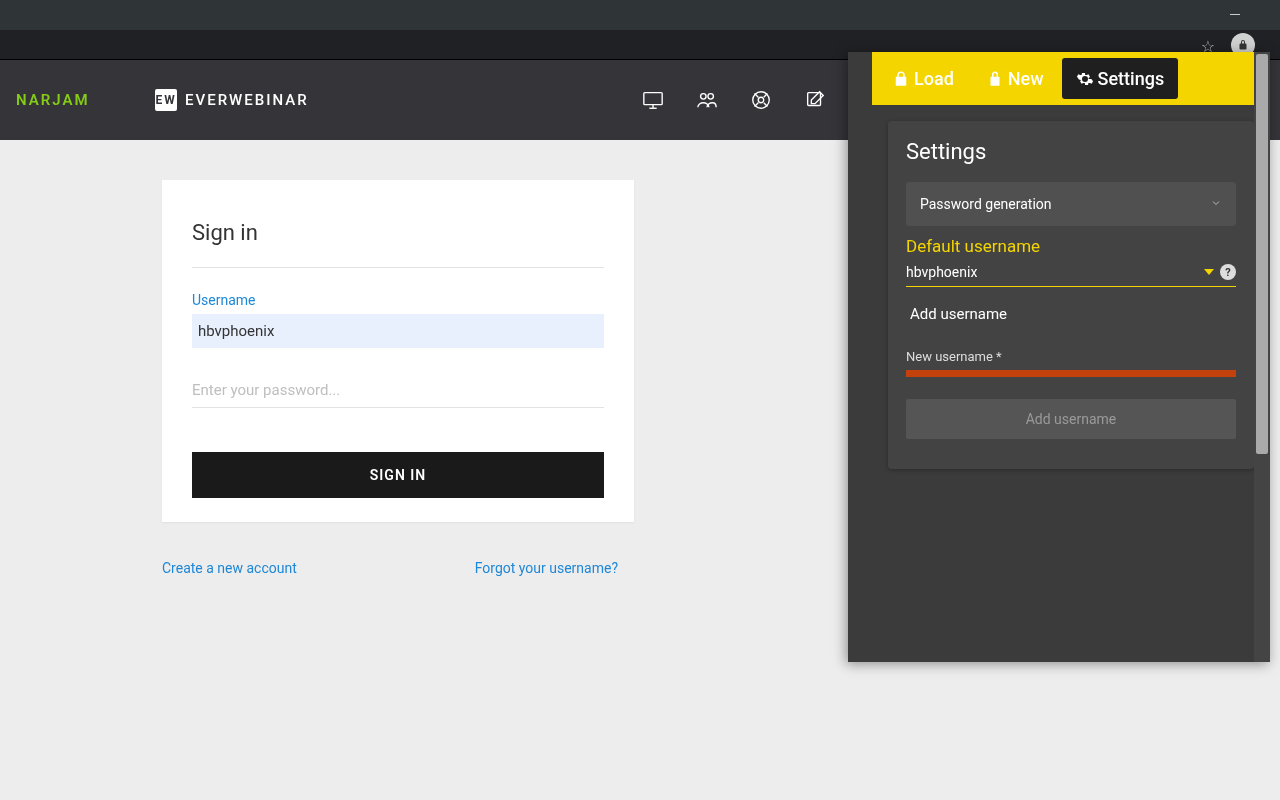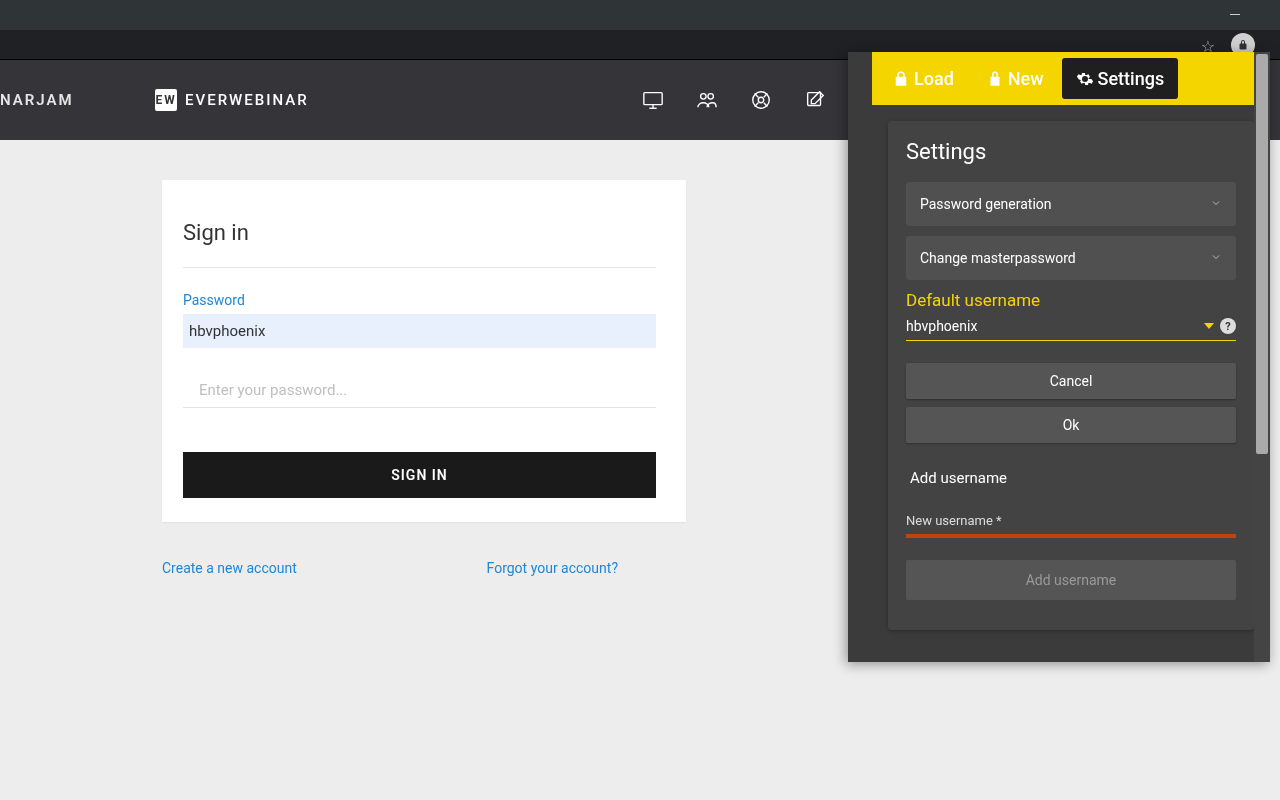--- a/index.html
+++ b/index.html
@@ -8,36 +8,36 @@
   
   .os-titlebar { height: 30px; background: #2f3437; width: 100%; position: relative; }
   .os-min { position: absolute; right: 40px; top: 14px; width: 10px; height: 1px; background: #ccc; }
   .browser-bar { height: 30px; background: #202124; border-bottom: 1px solid #000; position: relative; }
   .star-icon { position: absolute; right: 65px; top: 7px; color: #bbb; font-size: 16px; }
   .lock-circle { position: absolute; right: 25px; top: 3px; width: 24px; height: 24px; border-radius: 50%; background: #d0d0d0; display:flex;align-items:center;justify-content:center; font-size:12px; color:#333;}
   .lock-circle svg { width:12px; height:12px; fill:#333; }
 
   
   .site-header { height: 80px; background: #353439; display: flex; align-items: center; padding: 0 20px; position: relative; }
-  .brand-left { color: #e5e5e5; font-weight: 600; letter-spacing: 2px; font-size: 15px; position:absolute; left:0; top:50%; transform:translateY(-50%);}
+  .brand-left { color: #84cc16; font-weight: 600; letter-spacing: 2px; font-size: 15px; position:absolute; left:16px; top:50%; transform:translateY(-50%);}
   .brand-mid { position:absolute; left:155px; top:50%; transform:translateY(-50%); display:flex; align-items:center; color:#fff; font-weight:500; letter-spacing:2px; font-size:15px;}
   .brand-mid .logo-box { width:22px; height:22px; background:#fff; color:#353439; font-size:12px; font-weight:700; display:inline-flex; align-items:center; justify-content:center; margin-right:8px; border-radius:2px;}
   .header-icons { position:absolute; right:400px; top:50%; transform:translateY(-50%); display:flex; gap:32px; align-items:center;}
   .header-icons .hi { width:22px; height:22px; stroke:#fff; fill:none; stroke-width:1.5; }
 
   
   .content { position:absolute; top:140px; left:0; right:0; bottom:0; background:#ededed; }
-  .card { width: 524px; background:#fff; position:absolute; left:162px; top:40px; padding: 40px 30px 24px 21px; box-shadow: 0 1px 2px rgba(0,0,0,0.06); }
+  .card { width: 472px; background:#fff; position:absolute; left:162px; top:40px; padding: 40px 30px 24px 30px; box-shadow: 0 1px 2px rgba(0,0,0,0.06); }
   .card h1 { font-size: 22px; font-weight: 400; color:#333; }
   .hr-line { border:none; border-top:1px solid #e3e3e3; margin:22px 0 24px 0;}
   .field-label { color:#1e87d6; font-size:14px; font-weight:400; margin-bottom:6px; display:block;}
   .text-input { width:100%; border:none; background:#e8f0fe; padding:8px 6px; font-size:15px; color:#333; outline:none; }
   .field-group { margin-bottom: 4px; }
   .underline-field { border-bottom:1px solid #e3e3e3; padding-bottom:8px; }
-  .plain-input { width:100%; border:none; font-size:15px; color:#701a75; outline:none; background:transparent;margin-left:16px;}
+  .plain-input { width:100%; border:none; font-size:15px; color:#701a75; outline:none; background:transparent;}
   .plain-input::placeholder { color:#bfbfbf; }
   .signin-btn { width:100%; height:46px; background:#1a1a1a; color:#fff; border:none; font-size:14px; letter-spacing:1px; font-weight:600; margin-top:40px; }
   .links-row { width:456px; position:absolute; left:162px; top:420px; display:flex; justify-content:space-between; font-size:14px;gap:22px;}
   .links-row a { color:#1e87d6; text-decoration:none; }
 
   
   .ext-popup { position:absolute; right:10px; top:52px; width:422px; height:610px; background:#3b3b3b; box-shadow: -2px 2px 12px rgba(0,0,0,0.4); overflow:hidden; display:flex; flex-direction:column;padding-left:24px;}
   .ext-tabs { background:#f4d500; padding:6px; display:flex; gap:4px;}
   .ext-tab { flex:none; display:flex; align-items:center; gap:4px; padding:10px 14px; color:#fff; font-size:18px; font-weight:500; border-radius:3px; cursor:default;}
   .ext-tab svg { width:18px; height:18px; fill:#fff;}
@@ -52,21 +52,21 @@
   .chevron svg { stroke:#bbb; fill:none; stroke-width:2; width:12px; height:12px;}
   .section-title { font-size:15px; margin:24px 4px 16px 4px; display:flex; justify-content:space-between; align-items:center;}
   .label-small { color:#f4d500; font-size:17px; display:block; margin-bottom:4px;}
   .select-row { border-bottom:1px solid #f4d500; padding:4px 0 6px 0; display:flex; align-items:center; justify-content:space-between;}
   .select-row .sel-val { font-size:14px; }
   .caret-y { width:0; height:0; border-left:5px solid transparent; border-right:5px solid transparent; border-top:6px solid #f4d500; display:inline-block;}
   .help-circ { width:16px; height:16px; border-radius:50%; background:#ddd; color:#333; font-size:11px; font-weight:bold; display:inline-flex; align-items:center; justify-content:center; margin-left:6px;}
   .btn-row { margin-top:22px;}
   .grey-btn { width:100%; background:#555; color:#fff; border:none; padding:10px 0; font-size:14px; border-radius:2px; margin-bottom:8px; box-shadow: 0 1px 2px rgba(0,0,0,0.3);}
   .add-uname-title { font-size:15px; margin:18px 4px 26px 4px;}
-  .new-uname-label { font-size:13px; color:#ddd; border-bottom:4px solid #c2410c; padding-bottom:6px; margin-bottom:22px;}
+  .new-uname-label { font-size:13px; color:#ddd; border-bottom:7px solid #c2410c; padding-bottom:6px; margin-bottom:22px;}
   .add-uname-btn { width:100%; background:#555; color:#9a9a9a; border:none; padding:12px 0; font-size:14px; border-radius:2px;}
 </style>
 </head>
 <body>
 
 <div class="os-titlebar">
   <span class="os-min"></span>
 </div>
 <div class="browser-bar">
   <span class="star-icon">☆</span>
@@ -114,32 +114,32 @@
         <line x1="12" y1="18" x2="15" y2="18"></line>
       </svg>
   </div>
 </div>
 
 <div class="content">
   <div class="card">
     <h1>Sign in</h1>
     <hr class="hr-line">
     <div class="field-group">
-      <span class="field-label">Password</span>
+      <span class="field-label">Username</span>
       <input class="text-input" value="hbvphoenix" style="">
     </div>
     <div style="height:28px"></div>
     <div class="field-group underline-field">
       <input class="plain-input" type="password" placeholder="Enter your password..." style="">
     </div>
     <button class="signin-btn">SIGN IN</button>
   </div>
   <div class="links-row">
     <a href="#">Create a new account</a>
-    <a href="#">Forgot your account?</a>
+    <a href="#">Forgot your username?</a>
   </div>
 </div>
 
 <div class="ext-popup">
   <div class="ext-tabs">
     <div class="ext-tab">
       <svg viewBox="0 0 24 24">
           <path d="M17 9V7a5 5 0 0 0-10 0v2H5v12h14V9h-2zm-8-2a3 3 0 1 1 6 0v2H9V7z"></path>
         </svg>
       <span>Load</span>
@@ -160,41 +160,31 @@
   <div class="ext-body">
     <div class="settings-card">
       <h2>Settings</h2>
 
       <div class="accordion">
         <span>Password generation</span>
         <span class="chevron"><svg viewBox="0 0 24 24">
               <polyline points="6 9 12 15 18 9"></polyline>
             </svg></span>
       </div>
-      <div class="accordion">
-        <span>Change masterpassword</span>
-        <span class="chevron"><svg viewBox="0 0 24 24">
-              <polyline points="6 9 12 15 18 9"></polyline>
-            </svg></span>
-      </div>
 
 
       <span class="label-small">Default username</span>
       <div class="select-row">
         <span class="sel-val">hbvphoenix</span>
         <span style="display:flex;align-items:center;">
           <span class="caret-y"></span>
           <span class="help-circ">?</span>
         </span>
       </div>
 
-      <div class="btn-row">
-        <button class="grey-btn">Cancel</button>
-        <button class="grey-btn">Ok</button>
-      </div>
 
       <div class="add-uname-title">Add username</div>
       <div class="new-uname-label">
         <span>New username *</span>
       </div>
       <button class="add-uname-btn">Add username</button>
     </div>
   </div>
   <div class="ext-scroll">
     <div class="ext-scroll-thumb"></div>

